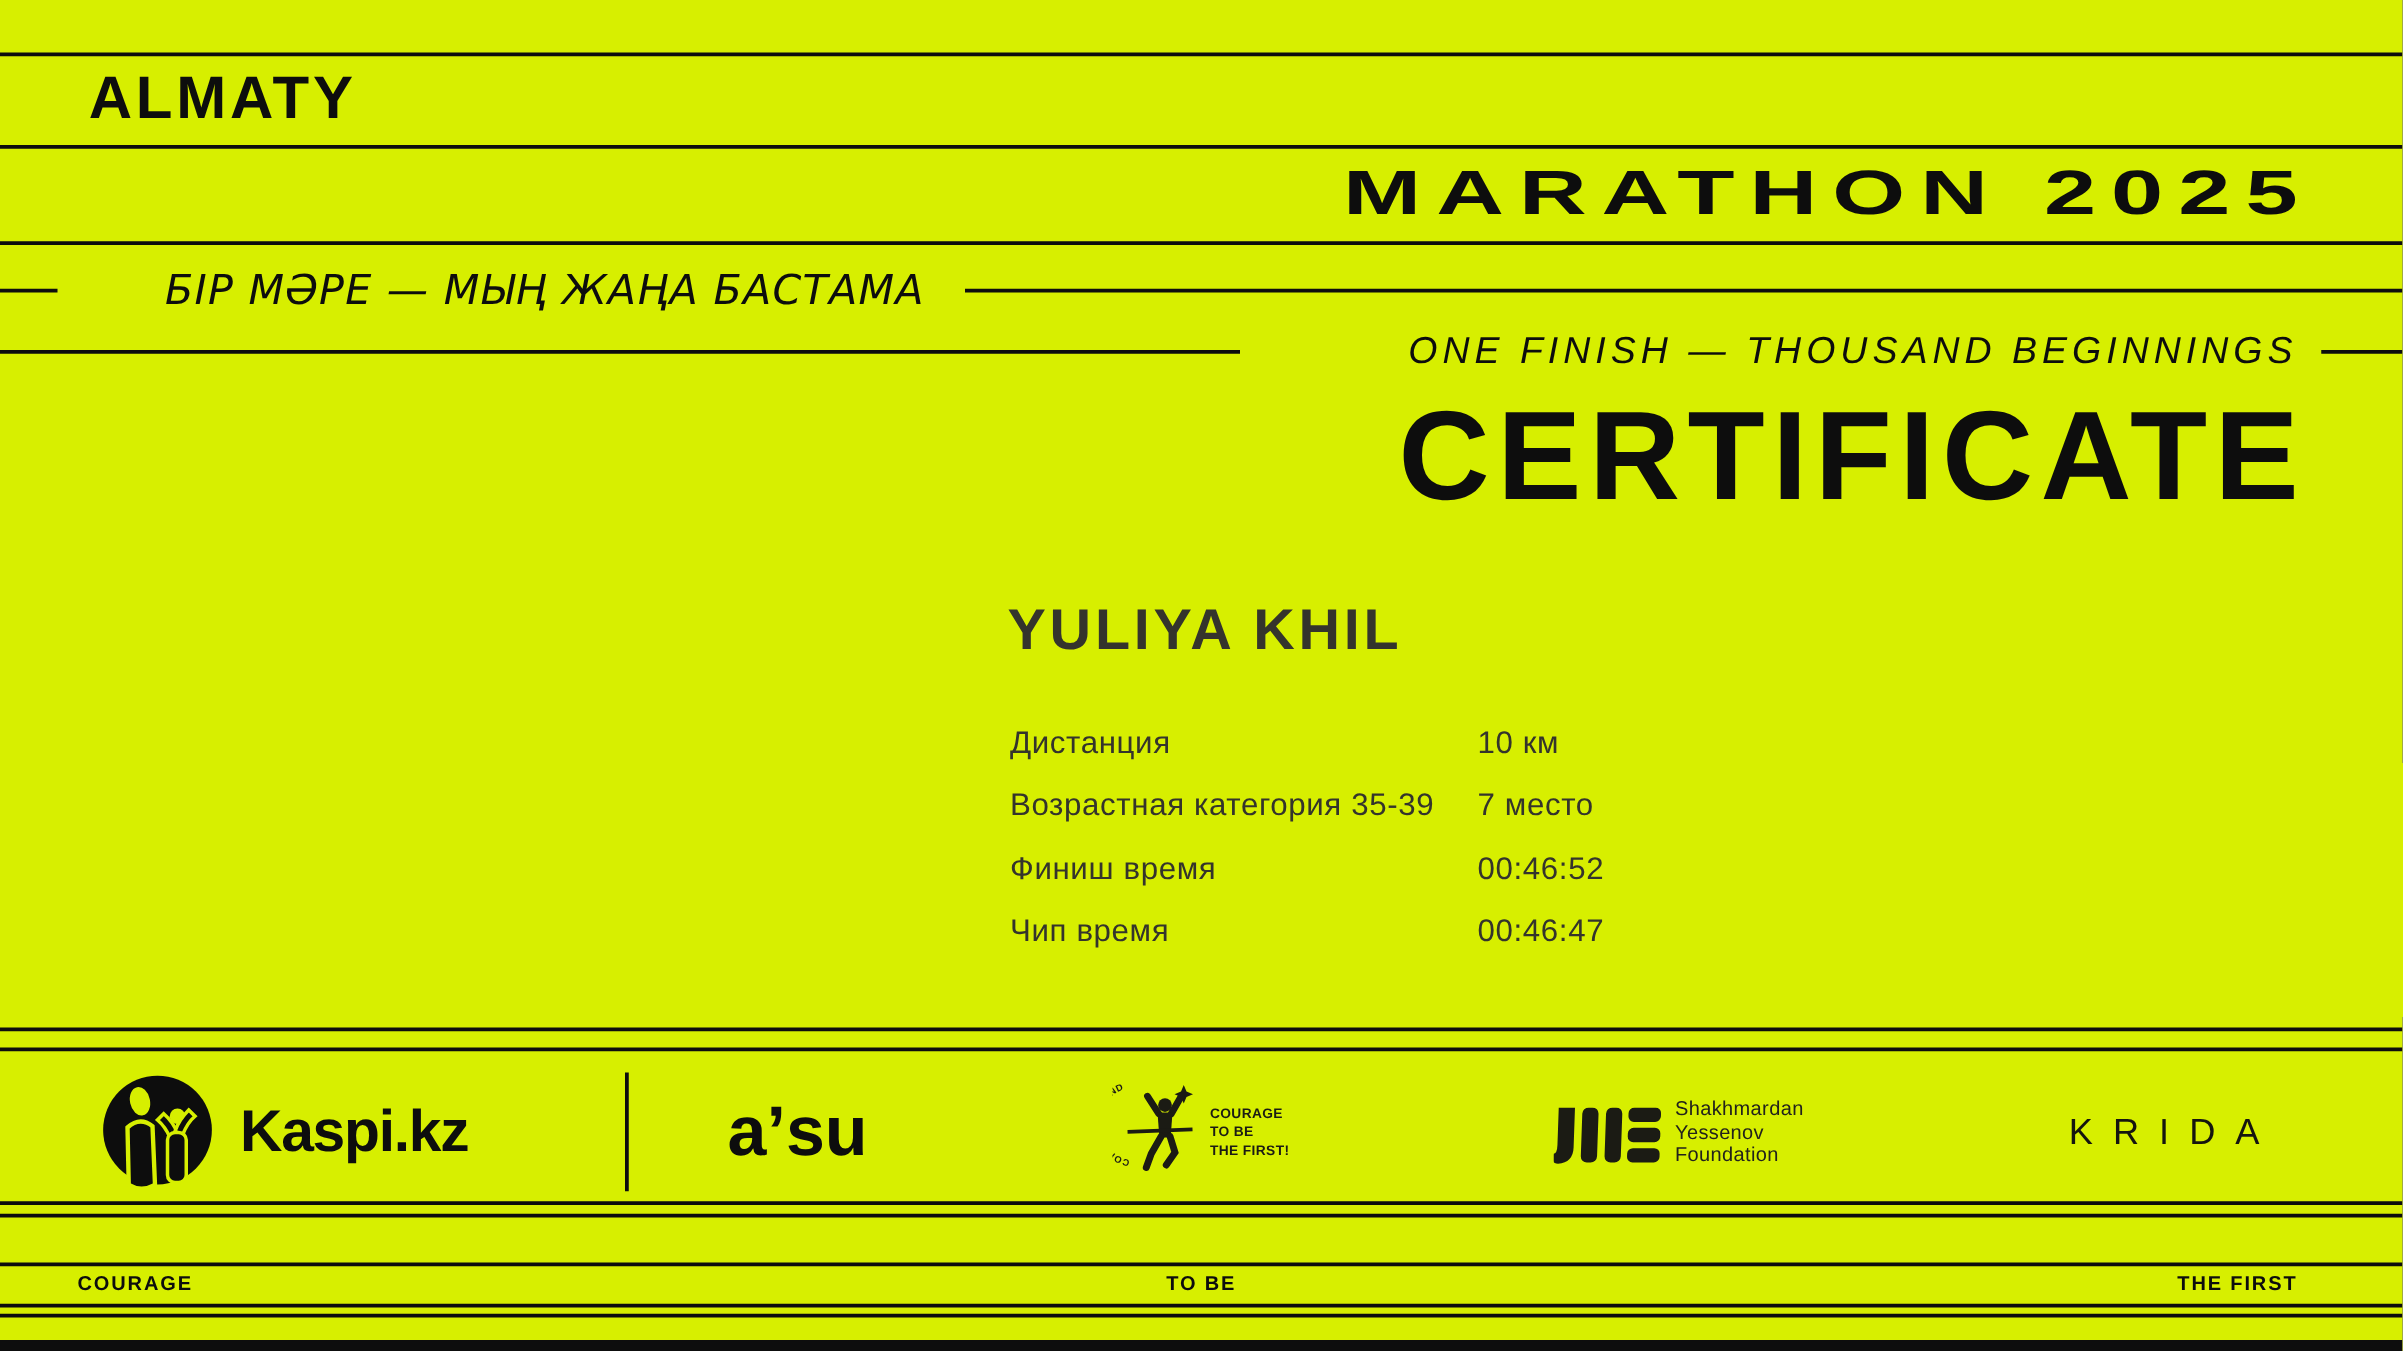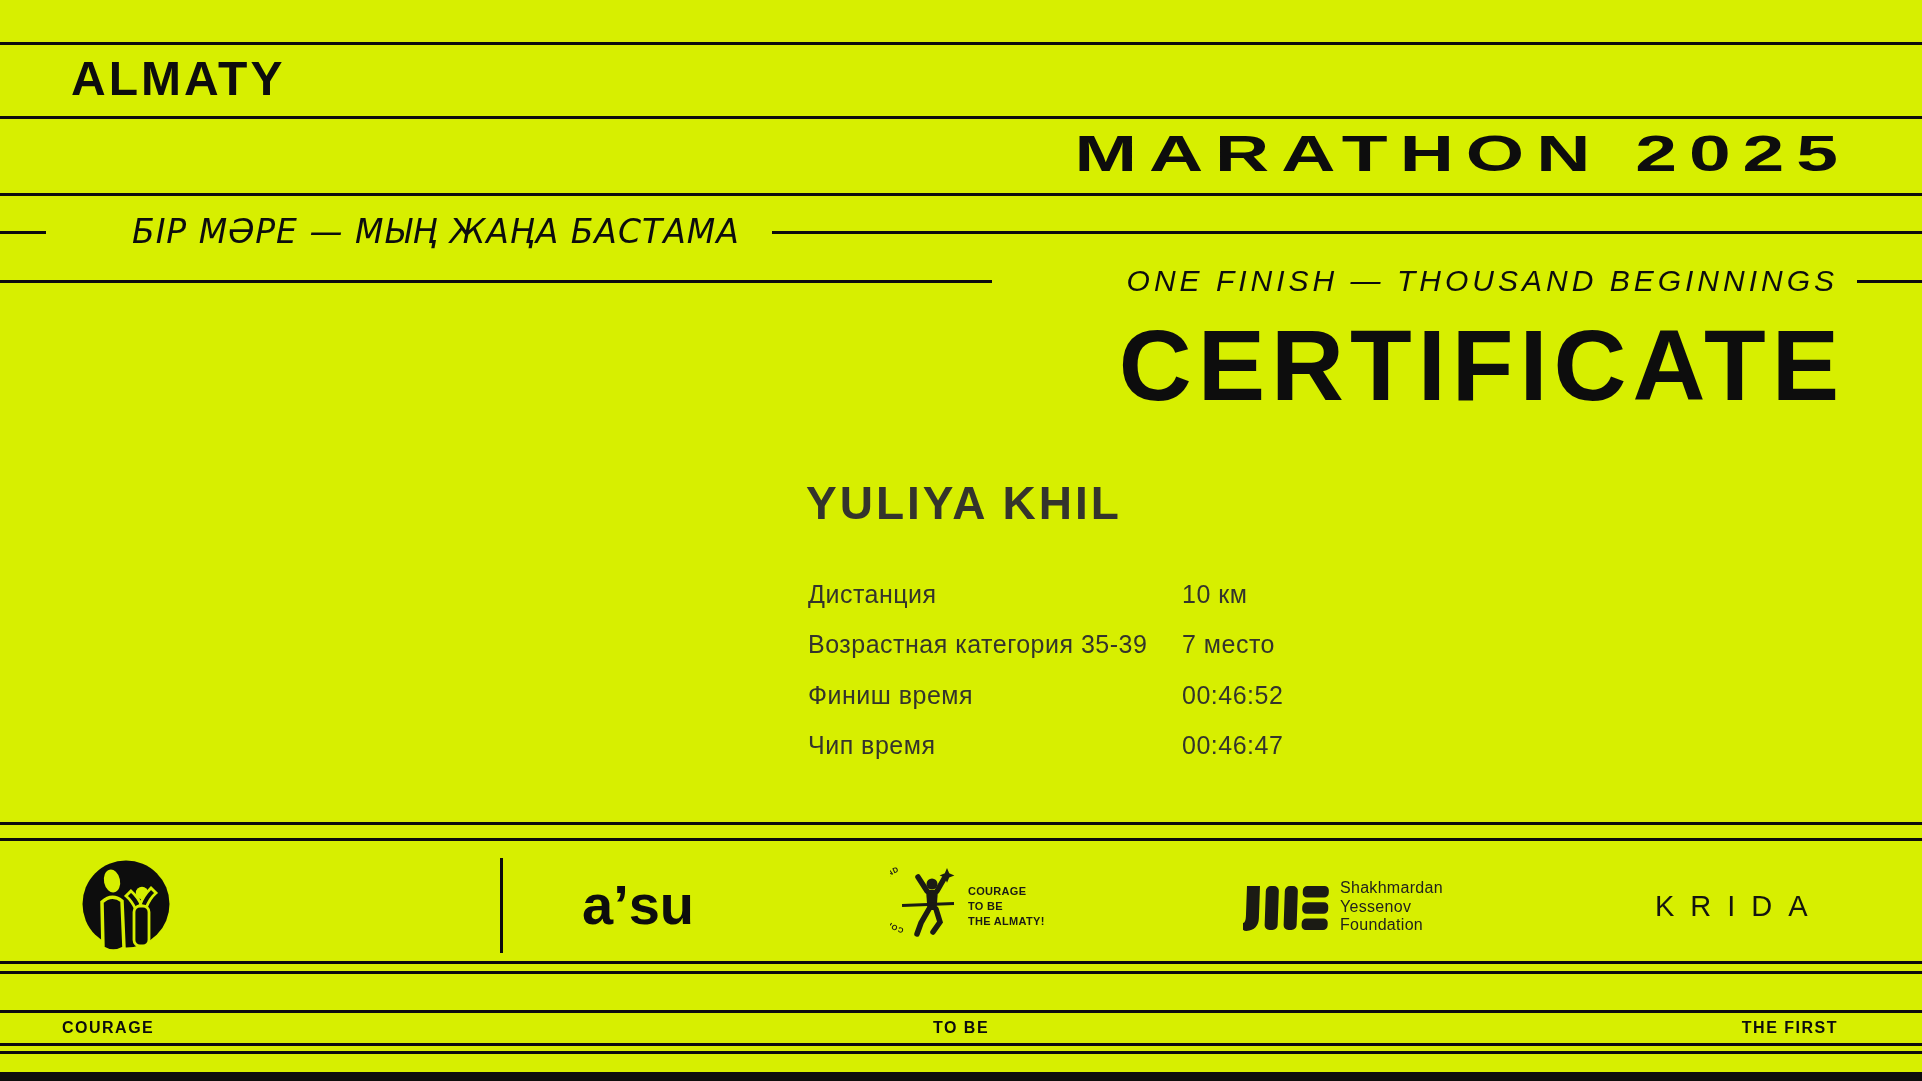--- a/index.html
+++ b/index.html
@@ -145,20 +145,21 @@
 
   <svg class="abs" style="left:82px;top:860px;" width="88" height="96" viewBox="0 0 88 96">
     <circle cx="44" cy="44" r="43.5" fill="var(--ink)"></circle>
     <ellipse cx="30" cy="21" rx="8" ry="11.5" fill="var(--bg)" transform="rotate(-12 30 21)"></ellipse>
     <path d="M20 42 Q30 33 40 41 L42 88 Q31 94 21 88 Z" fill="var(--ink)" stroke="var(--bg)" stroke-width="3.5"></path>
     <circle cx="60" cy="33" r="6.2" fill="var(--bg)"></circle>
     <path d="M54 50 q-4 -9 -10 -14 l5 -5 q8 7 11 16 z" fill="var(--ink)" stroke="var(--bg)" stroke-width="2.8"></path>
     <path d="M64 48 q4 -10 10 -15 l-5 -5 q-8 8 -11 17 z" fill="var(--ink)" stroke="var(--bg)" stroke-width="2.8"></path>
     <rect x="52" y="46" width="15" height="40" rx="6" fill="var(--ink)" stroke="var(--bg)" stroke-width="2.8"></rect>
   </svg>
+  <div class="abs kaspi-word">Kaspi.kz</div>
 
   <div class="vline" style="left:500px;top:858px;height:95px;"></div>
 
   <div class="abs asu-word">aʼsu</div>
 
   <svg class="abs" style="left:890px;top:862px;" width="74" height="80" viewBox="0 0 74 80">
     <defs>
       <path id="cfArc" d="M14 66 A29 29 0 0 1 24 8"></path>
     </defs>
     <text font-size="7.5" font-weight="700" letter-spacing="0.5" fill="#1b1b14">
@@ -169,21 +170,21 @@
     <path d="M37 29 L28 15" stroke="#1b1b14" stroke-width="5.5" stroke-linecap="round" fill="none"></path>
     <path d="M47 29 L55 15" stroke="#1b1b14" stroke-width="5.5" stroke-linecap="round" fill="none"></path>
     <path d="M36 28 h12 l-1.5 20 h-9 z" fill="#1b1b14"></path>
     <rect x="12" y="41" width="52" height="3" fill="#1b1b14" transform="rotate(-2 38 42)"></rect>
     <path d="M39 47 L31 61 L27 72" stroke="#1b1b14" stroke-width="5.5" stroke-linecap="round" fill="none"></path>
     <path d="M46 47 L50 60 L43 70" stroke="#1b1b14" stroke-width="5.5" stroke-linecap="round" fill="none"></path>
   </svg>
   <div class="cf-text abs">
     <div>COURAGE</div>
     <div>TO BE</div>
-    <div>THE ALMATY!</div>
+    <div>THE FIRST!</div>
   </div>
 
   <svg class="abs" style="left:1243px;top:886px;" width="86" height="46" viewBox="0 0 86 46">
     <g fill="#1b1b14" transform="skewX(-2)">
       <path d="M4 0 h13 v32 q0 12 -12 13 q-6 0 -4 -8 q3 0 3 -7 z"></path>
       <rect x="23" y="0" width="13" height="44" rx="5"></rect>
       <rect x="42" y="0" width="13" height="44" rx="5"></rect>
       <rect x="60" y="0" width="26" height="11.5" rx="4.5"></rect>
       <rect x="60" y="16.2" width="26" height="11.5" rx="4.5"></rect>
       <rect x="60" y="32.5" width="26" height="11.5" rx="4.5"></rect>

